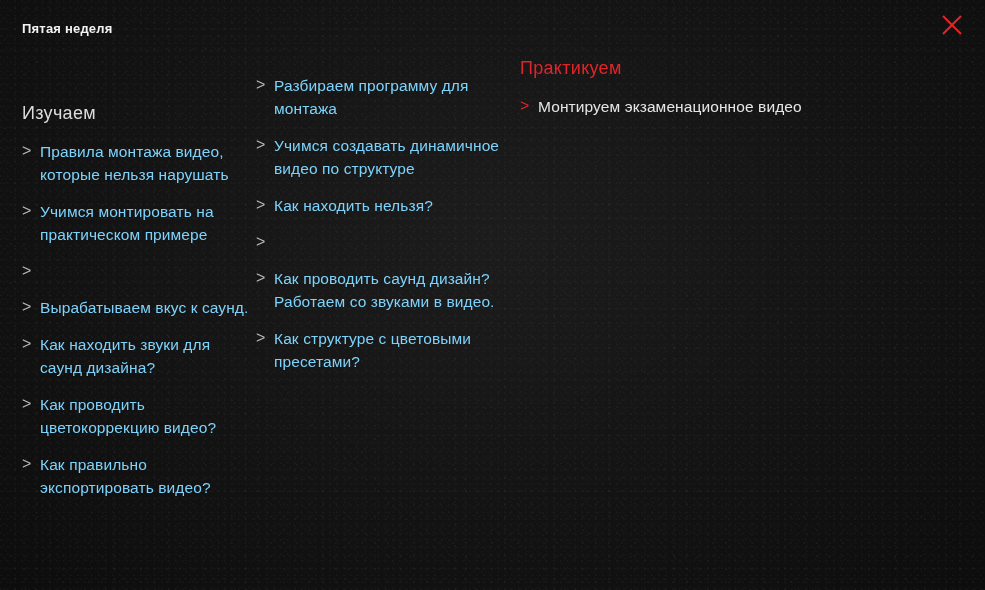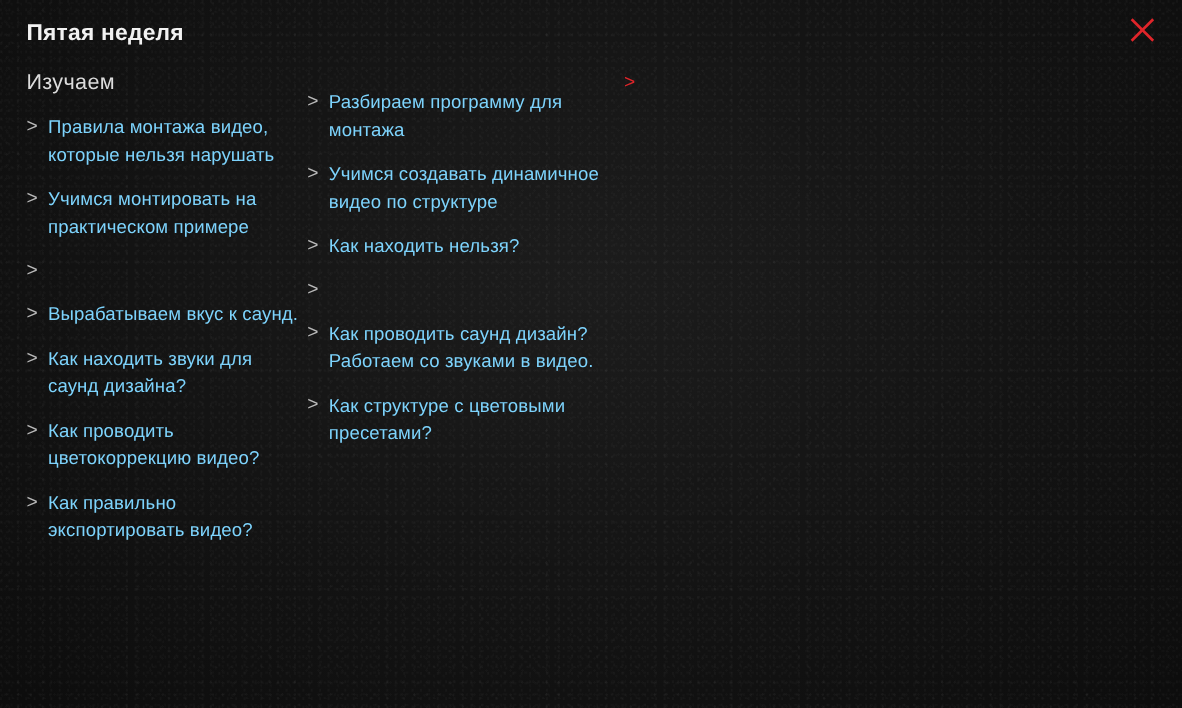--- a/index.html
+++ b/index.html
@@ -38,21 +38,21 @@
     z-index: 2;
   }
   .header {
     position: relative;
     height: 44px;
     padding: 0 0 0 22px;
     display: flex;
     align-items: center;
   }
   .title {
-    font-size: 19px;
+    font-size: 13px;
     font-weight: bold;
     letter-spacing: 0.2px;
     color: #f2f2f2;
     margin-top: 12px;
   }
   .close-button {
     position: absolute;
     top: 8px;
     right: 16px;
     width: 34px;
@@ -66,21 +66,21 @@
     stroke: #e0252a;
     stroke-width: 2.2;
   }
   .columns {
     display: flex;
     padding: 14px 0 0 0;
   }
   .col {
     box-sizing: border-box;
   }
-  .col-1 { width: 250px; padding-left: 22px; }
+  .col-1 { width: 250px; padding-left: 22px; margin-top: 45px; }
   .col-2 { width: 260px; padding-left: 6px; }
   .col-3 { width: 430px; padding-left: 10px; }
 
   .col-heading {
     font-size: 18px;
     letter-spacing: 0.3px;
     margin: 0 0 16px 0;
     font-weight: normal;
   }
   .col-heading.learn { color: #dcdcdc; }
@@ -188,21 +188,23 @@
           <span class="item-text">Как проводить саунд дизайн? Работаем со звуками в видео.</span>
         </li>
         <li>
           <span class="chev">&gt;</span>
           <span class="item-text">Как структуре с цветовыми пресетами?</span>
         </li>
       </ul>
     </div>
 
     <div class="col col-3">
+      <h2 class="col-heading practice">Практикуем</h2>
       <ul class="items">
         <li>
           <span class="chev red">&gt;</span>
+          <span class="item-text red">Монтируем экзаменационное видео</span>
         </li>
       </ul>
     </div>
 
   </div>
 </div>
 
 </body></html>

